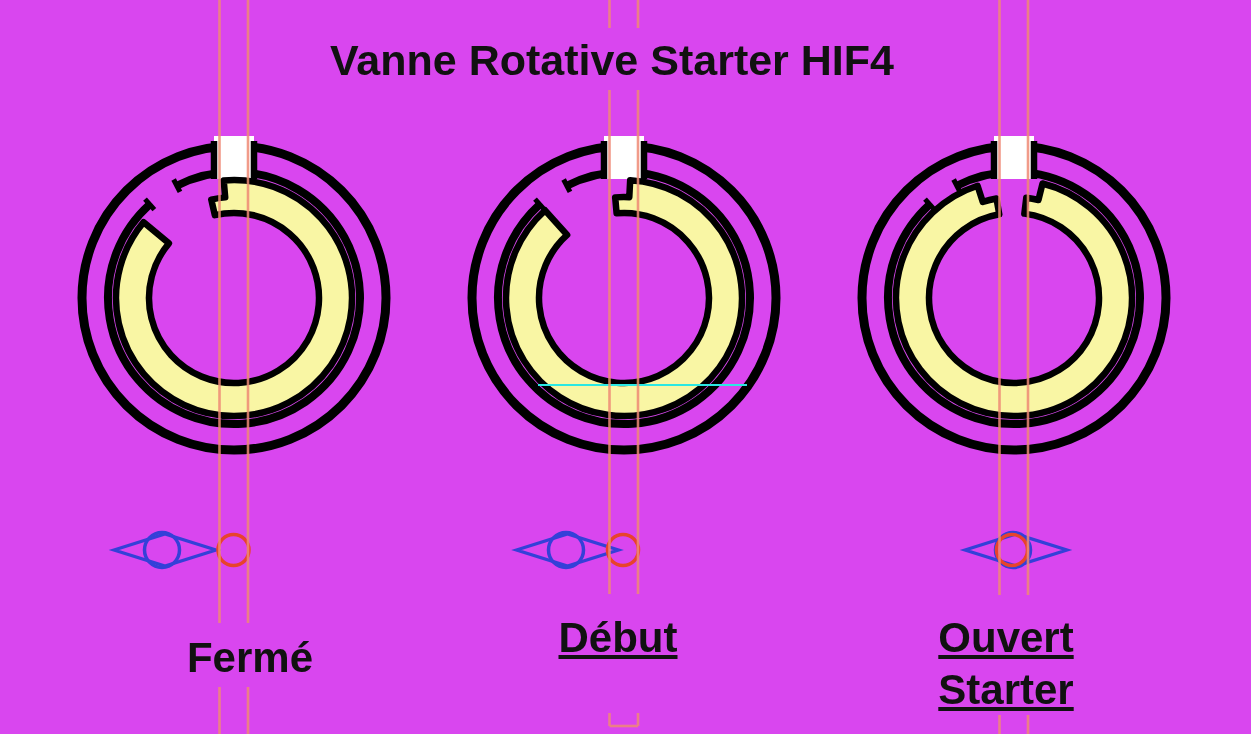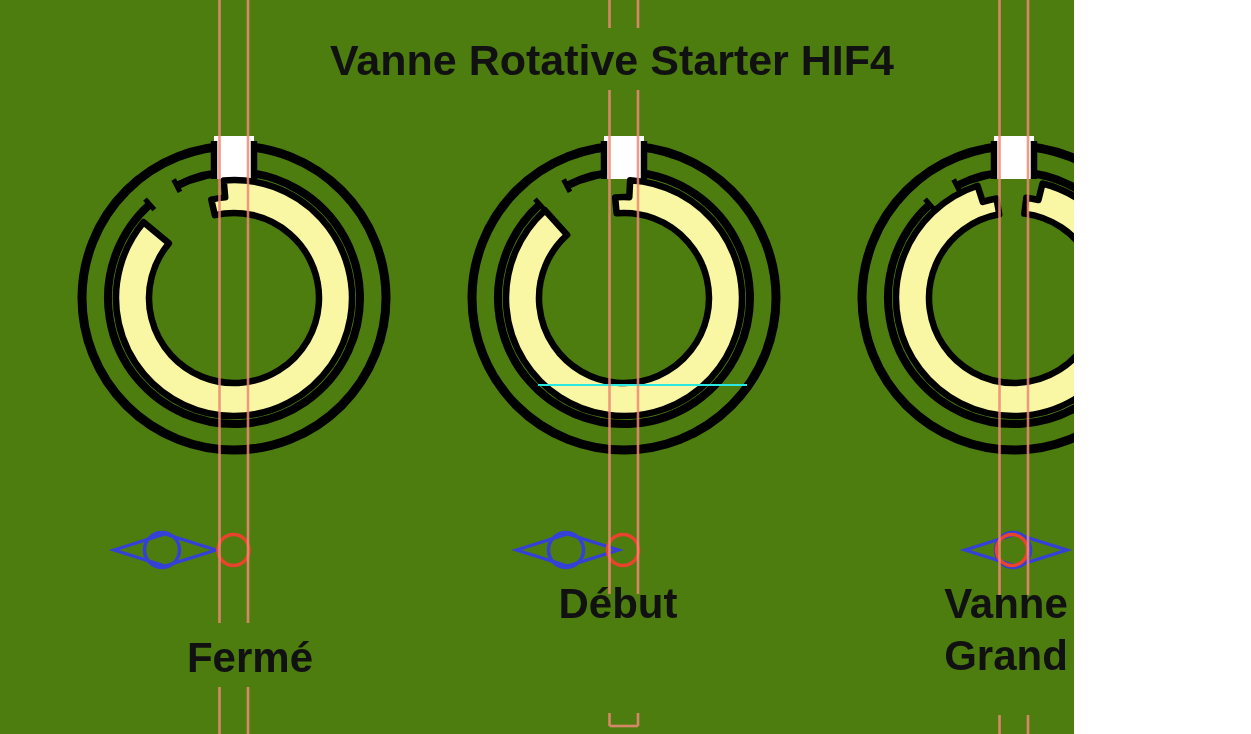--- a/index.html
+++ b/index.html
@@ -1,32 +1,32 @@
 <!DOCTYPE html>
 <html><head>
 <meta charset="utf-8">
 <style>
   html,body{margin:0;padding:0;background:#ffffff;}
   #stage{
-    position:relative;width:1074px;height:734px;background:#4d7c0f;
+    position:relative;width:1251px;height:734px;background:#d946ef;
     font-family:"Liberation Sans", sans-serif;overflow:hidden;
   }
   #diagram-svg{position:absolute;left:0;top:0;}
   .title{
     position:absolute;top:36px;left:612px;transform:translateX(-50%);
     font-size:43px;font-weight:bold;color:#111111;white-space:nowrap;
     letter-spacing:0px;
   }
   .state-label{
     position:absolute;transform:translateX(-50%);
     font-size:42px;font-weight:bold;color:#111111;text-align:center;
     line-height:52px;white-space:nowrap;
   }
   .state-label.single{top:624px;}
-  .state-label.double{top:578px;}
+  .state-label.double{top:612px;text-decoration:underline;}
 </style>
 </head>
 <body>
 
 <div id="stage">
   <svg id="diagram-svg" width="1251" height="734" viewBox="0 0 1251 734">
       <g>
         <circle cx="234" cy="298" r="152" fill="none" stroke="#000000" stroke-width="9"></circle>
         <path d="M 176.80,185.73 A 126,126 0 1 1 149.69,204.36" fill="none" stroke="#000000" stroke-width="8"></path>
         <line x1="154.37" y1="209.57" x2="145.01" y2="199.16" stroke="#000000" stroke-width="5"></line>
@@ -97,16 +97,16 @@
 
   <div class="title">Vanne Rotative Starter HIF4</div>
 
   <div class="state-label single" style="left:250px;margin-top:8px;">
     <div>Fermé</div>
   </div>
   <div class="state-label double" style="left:618px;">
     <div>Début</div>
   </div>
   <div class="state-label double" style="left:1006px;">
-    <div>Vanne</div>
-    <div>Grand</div>
+    <div>Ouvert</div>
+    <div>Starter</div>
   </div>
 </div>
 
 </body></html>

